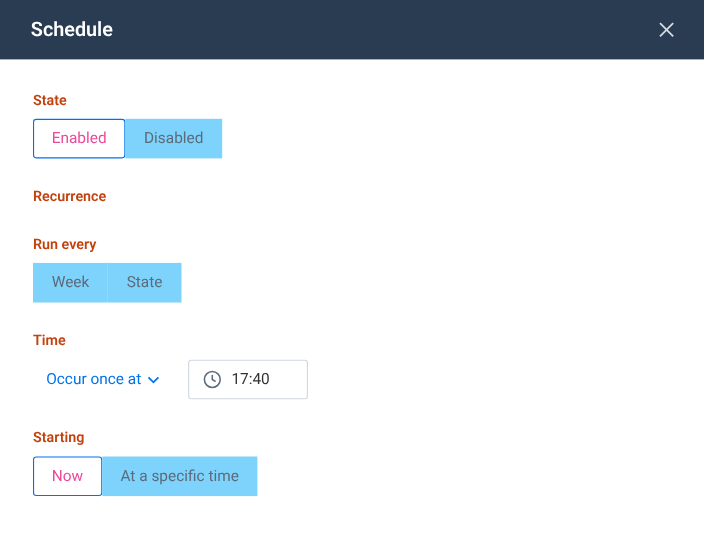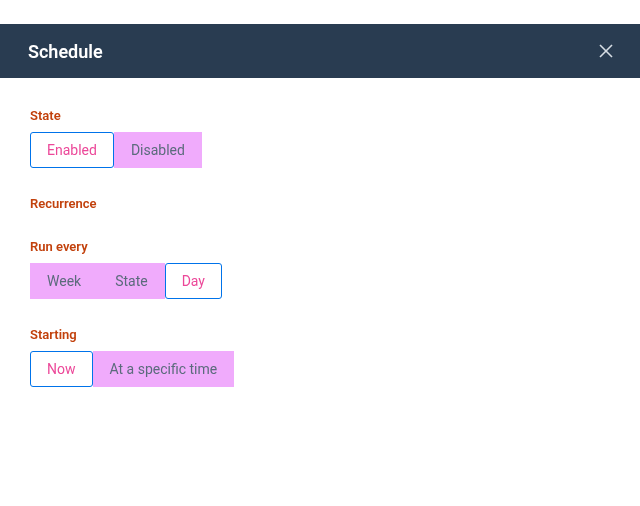--- a/index.html
+++ b/index.html
@@ -11,21 +11,20 @@
     overflow: hidden;
   }
   .header {
     background: #293c51;
     color: #fff;
     height: 54px;
     display: flex;
     align-items: center;
     justify-content: space-between;
     padding: 0 20px 0 28px;
-    margin-top: 24px;
   }
   .header-title {
     font-size: 18px;
     font-weight: 600;
   }
   .close-btn {
     width: 28px;
     height: 28px;
     display: flex;
     align-items: center;
@@ -47,21 +46,21 @@
     margin-bottom: 9px;
   }
   .toggle-group {
     display: flex;
   }
   .toggle-btn {
     padding: 9px 16px;
     font-size: 14px;
     cursor: pointer;
     border: 1px solid transparent;
-    background: #f0abfc;
+    background: #7dd3fc;
     color: #5b6b7c;
     display: flex;
     align-items: center;
   }
   .toggle-btn.selected {
     border: 1px solid #0073ea;
     background: #fff;
     color: #ec4899;
     border-radius: 3px;
   }
@@ -120,24 +119,43 @@
 
   <div class="section">
     <div class="section-label">Recurrence</div>
   </div>
 
   <div class="section">
     <div class="section-label">Run every</div>
     <div class="toggle-group">
       <div class="toggle-btn">Week</div>
       <div class="toggle-btn">State</div>
-      <div class="toggle-btn selected">Day</div>
     </div>
   </div>
 
+  <div class="section">
+    <div class="section-label">Time</div>
+    <div class="time-row">
+      <div class="dropdown">
+        <span>Occur once at</span>
+        <span class="chevron">
+          <svg width="11" height="7" viewBox="0 0 11 7" fill="none" stroke="#0073ea" stroke-width="1.6">
+            <polyline points="1,1 5.5,5.5 10,1"></polyline>
+          </svg>
+        </span>
+      </div>
+      <div class="time-input">
+        <svg width="18" height="18" viewBox="0 0 18 18" fill="none" stroke="#5b6b7c" stroke-width="1.4">
+          <circle cx="9" cy="9" r="7.2"></circle>
+          <polyline points="9,5 9,9 12,11"></polyline>
+        </svg>
+        <span>17:40</span>
+      </div>
+    </div>
+  </div>
 
   <div class="section">
     <div class="section-label">Starting</div>
     <div class="toggle-group">
       <div class="toggle-btn selected">Now</div>
       <div class="toggle-btn">At a specific time</div>
     </div>
   </div>
 
 </div>

